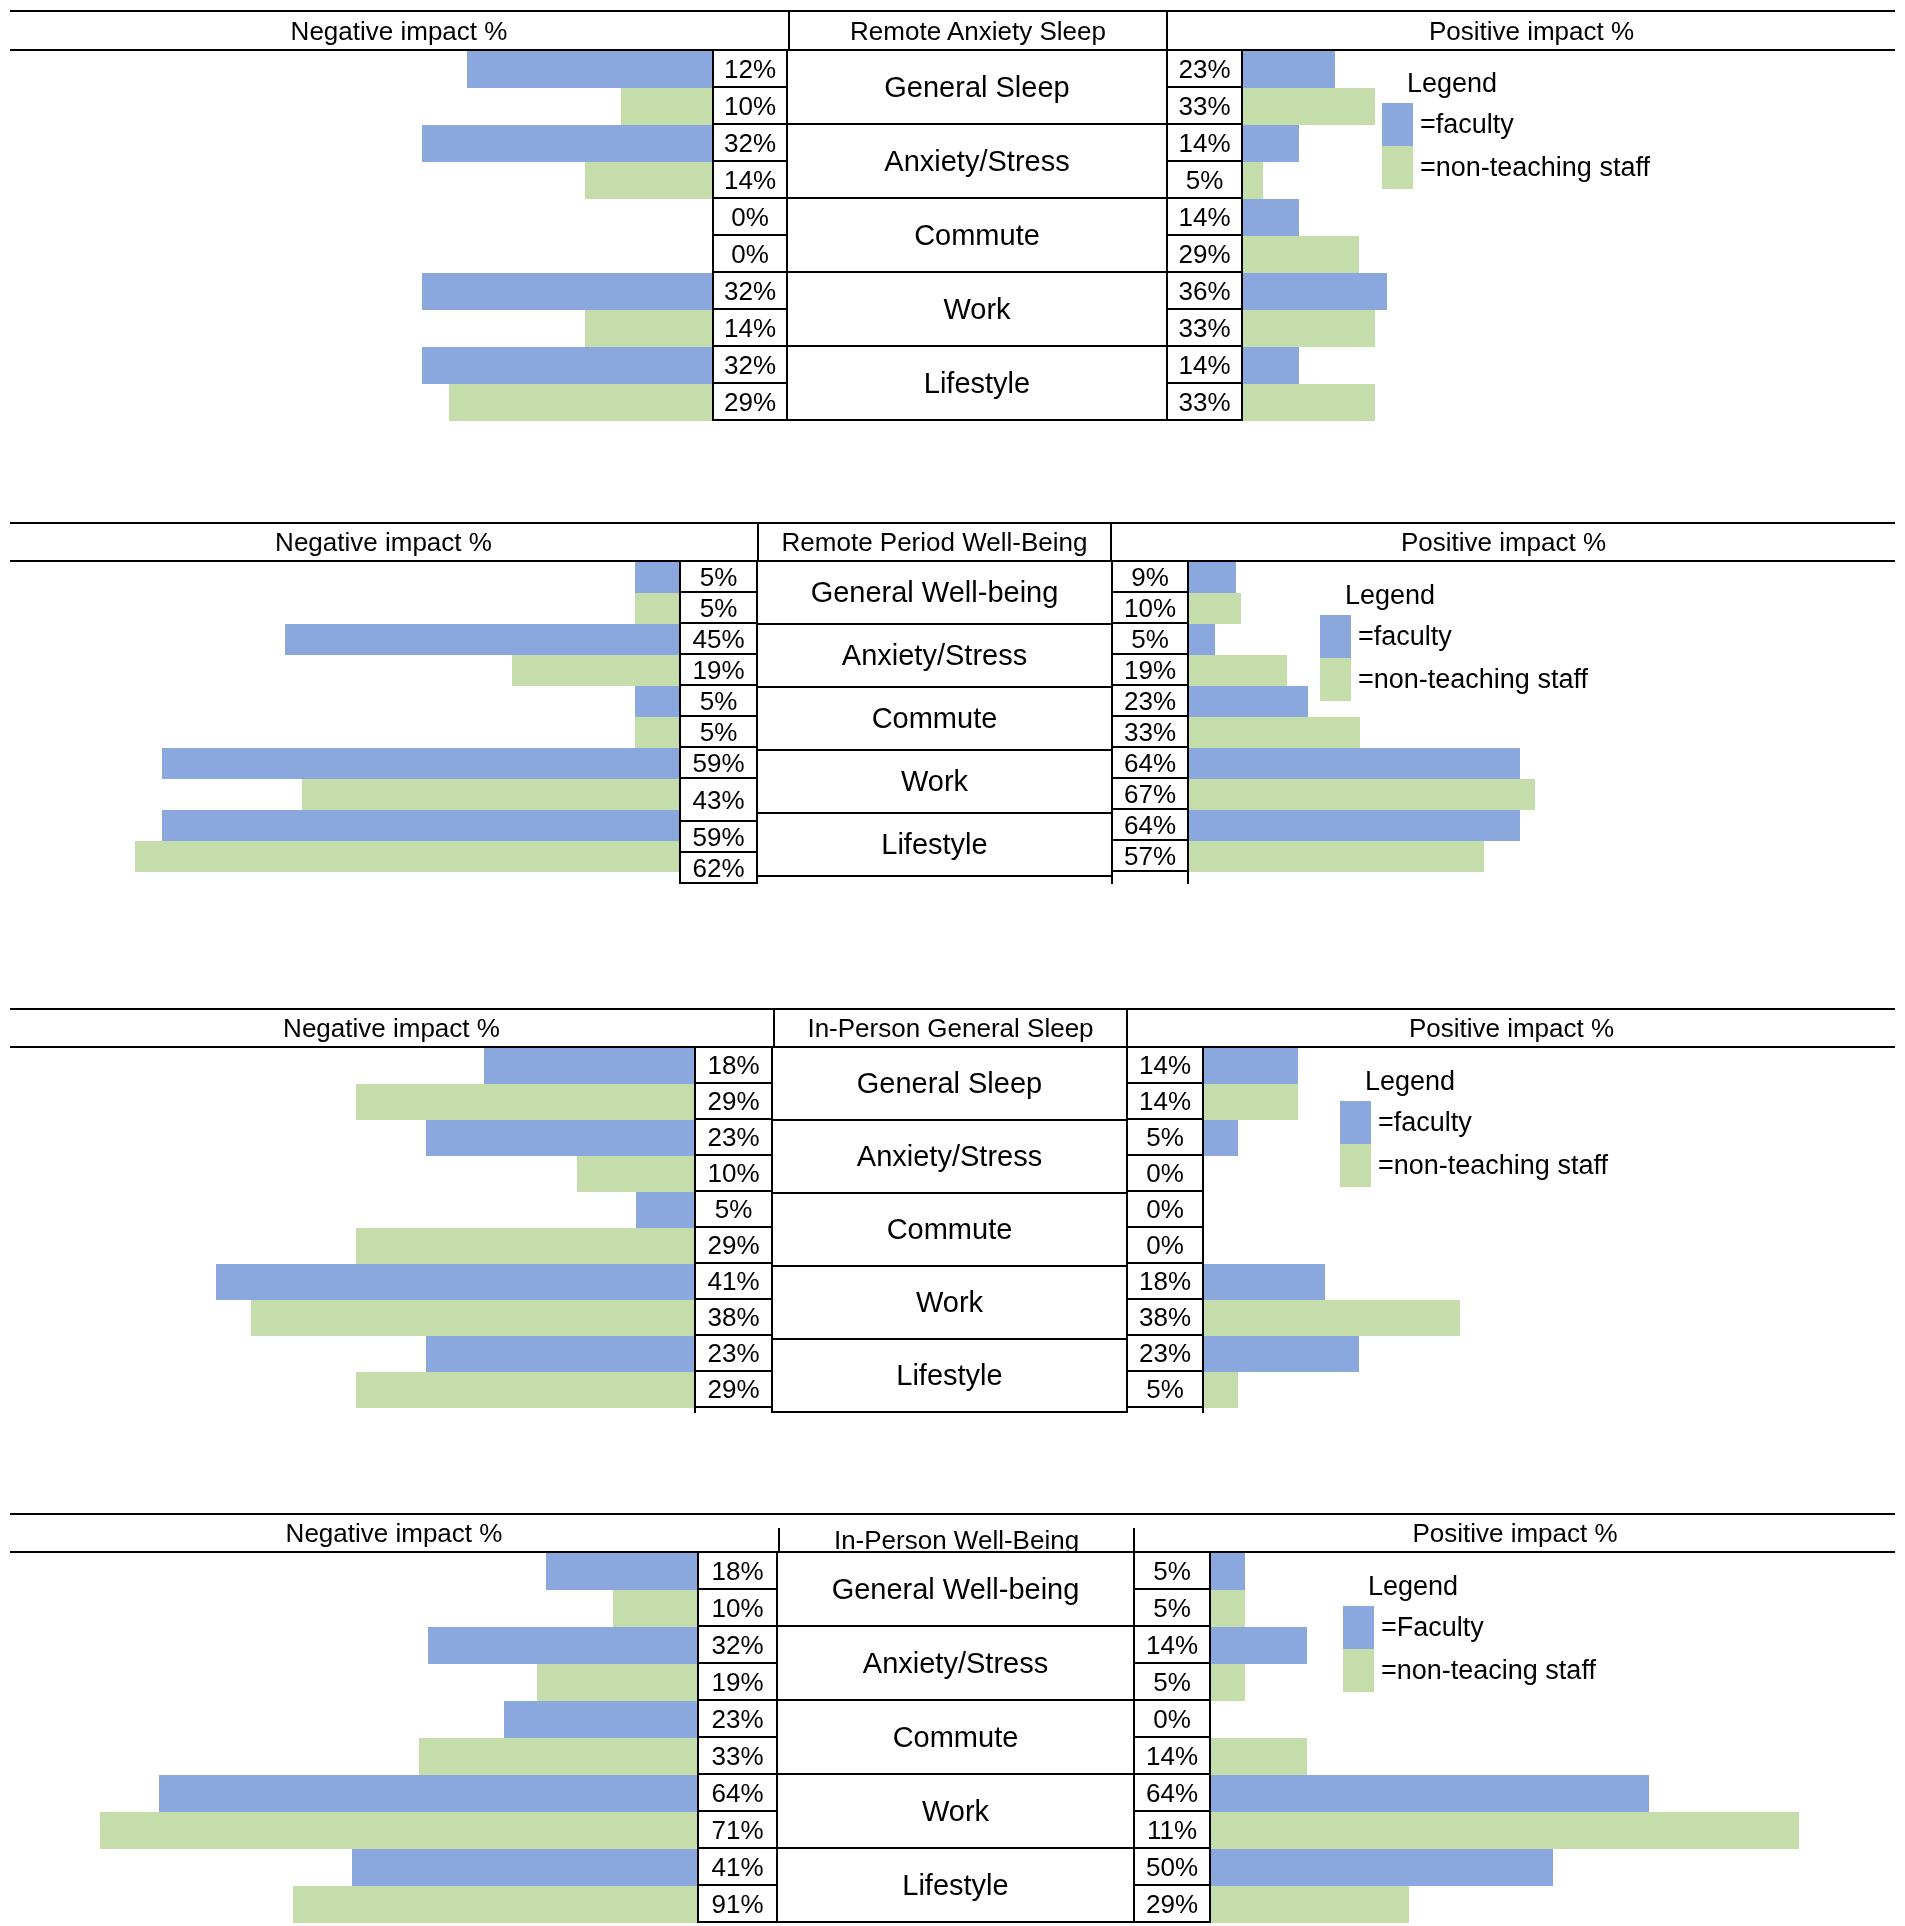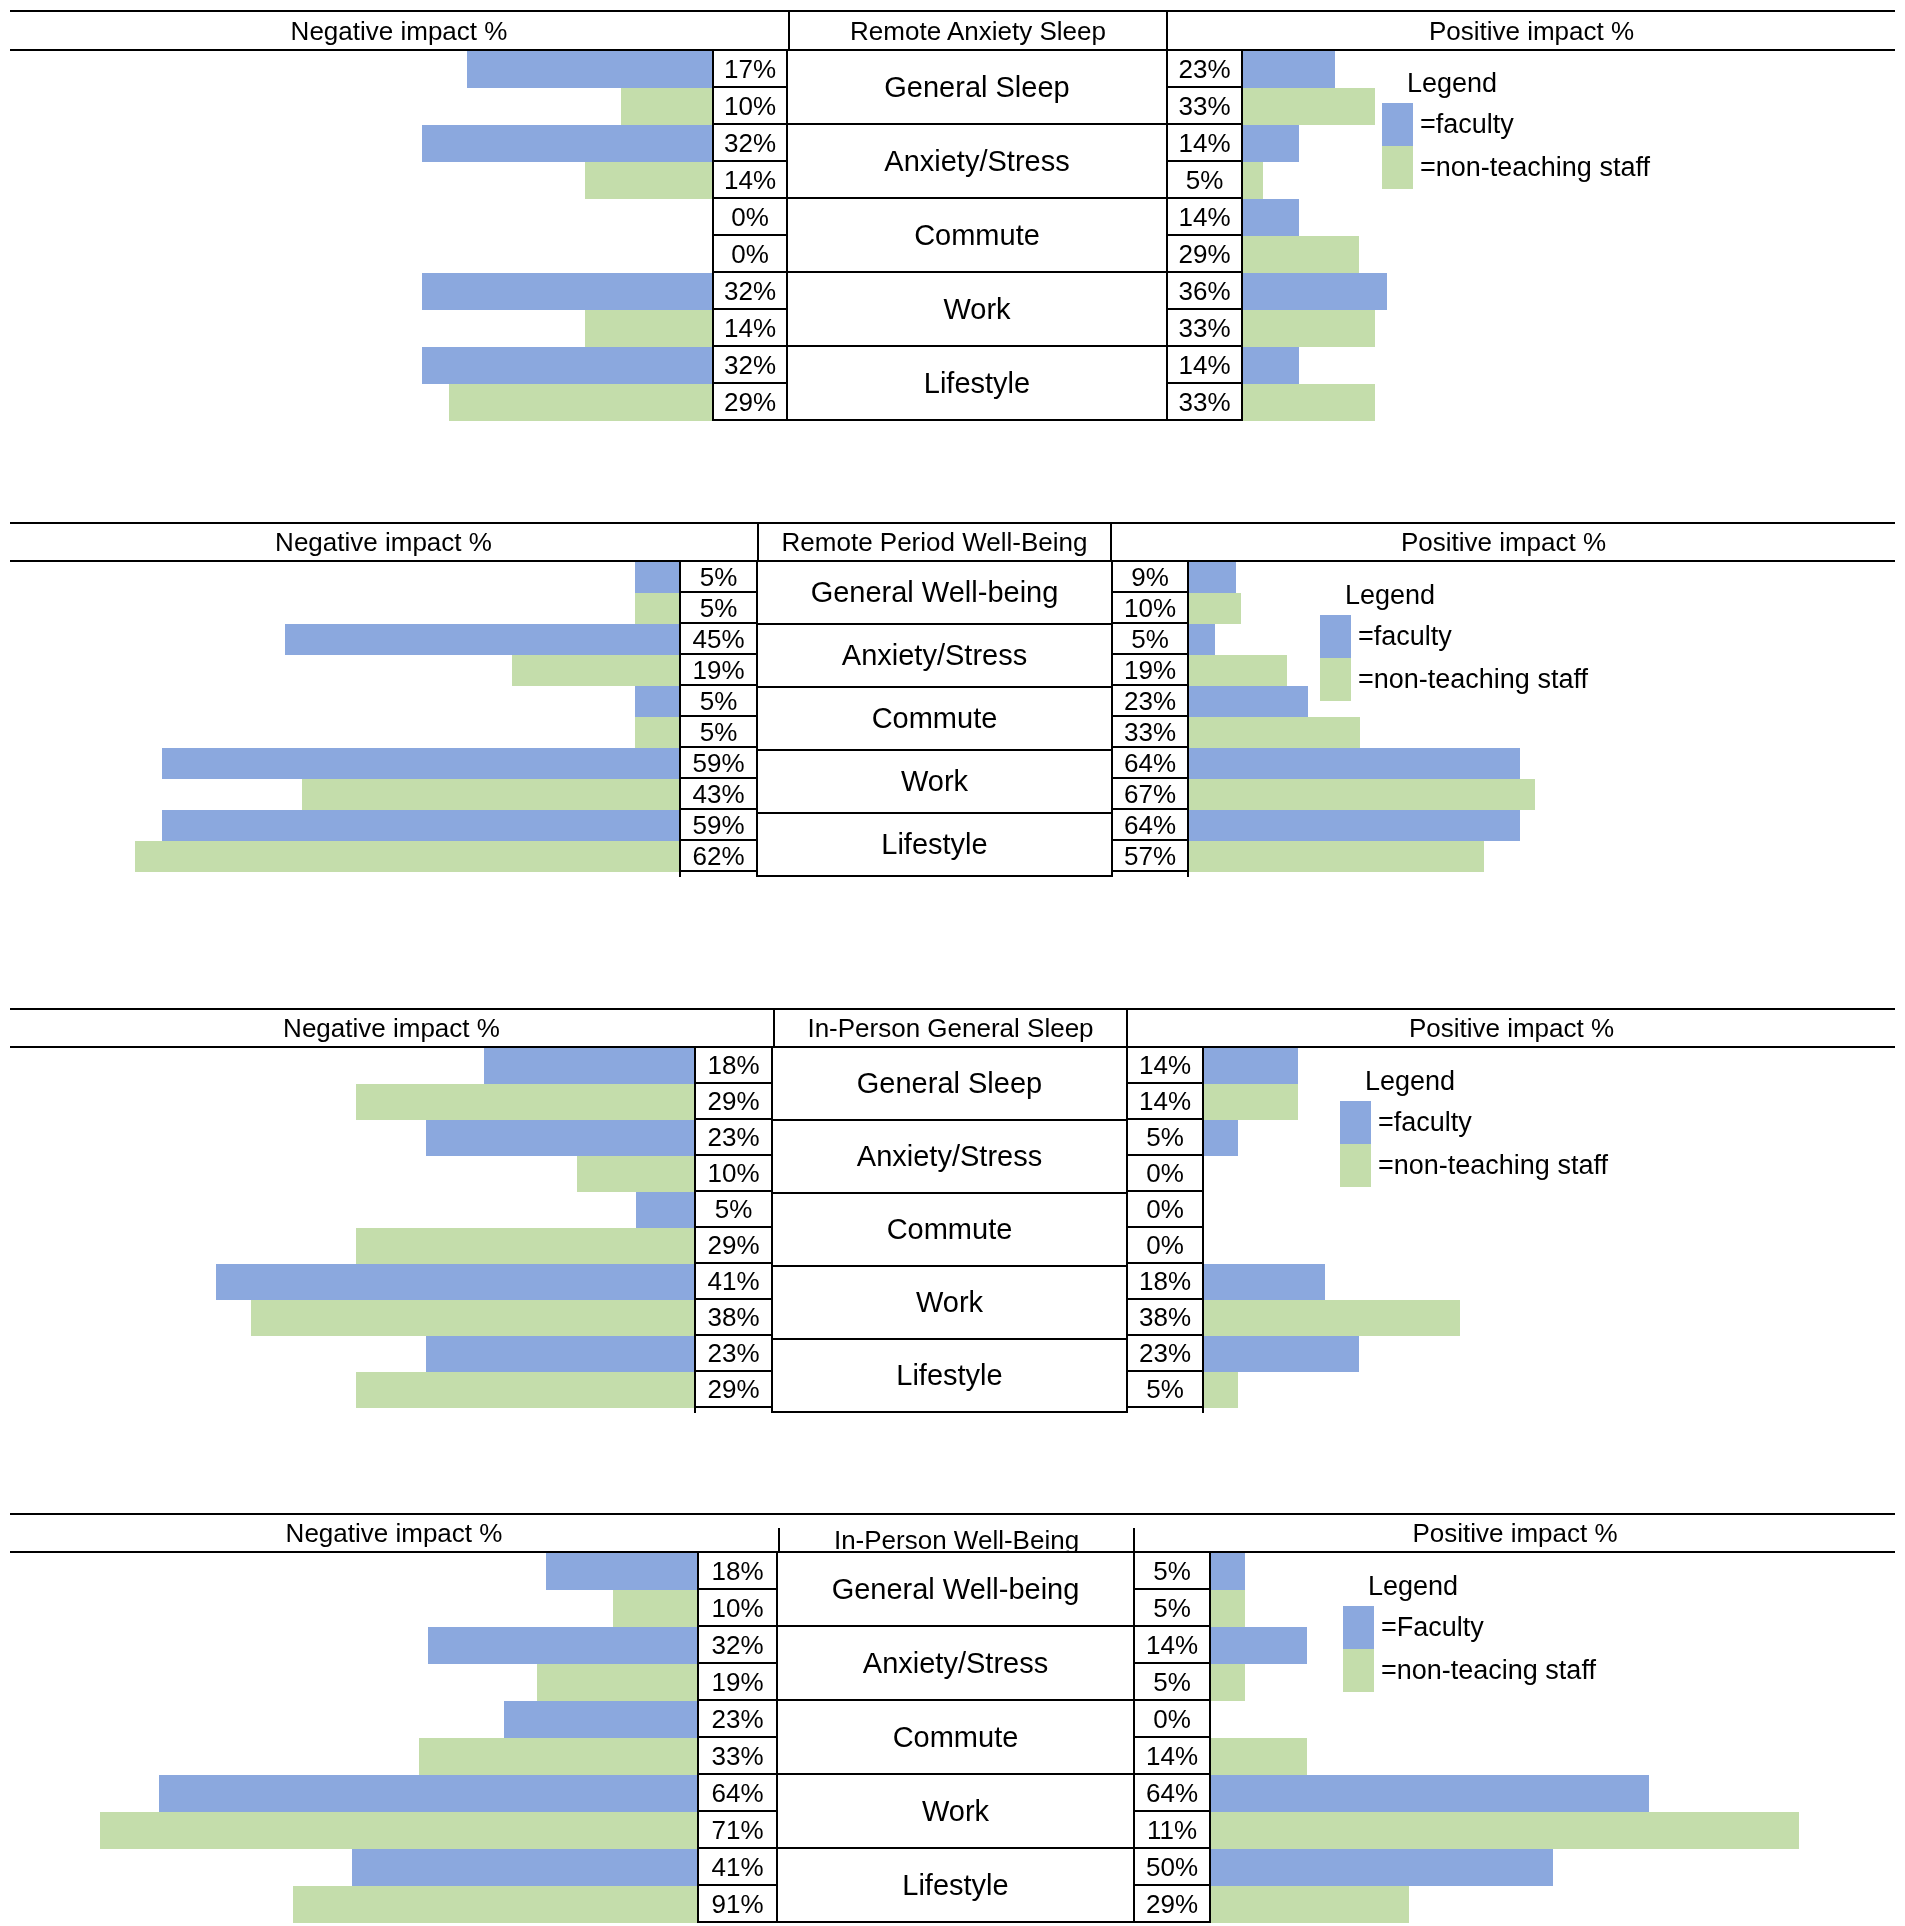--- a/index.html
+++ b/index.html
@@ -109,21 +109,21 @@
             <div class="bar neg" style="width: 127px; background: rgb(196, 221, 171);"></div>
           </div>
           <div class="barrow" style="height: 37px;">
             <div class="bar neg" style="width: 290px; background: rgb(139, 168, 222);"></div>
           </div>
           <div class="barrow" style="height: 37px;">
             <div class="bar neg" style="width: 263px; background: rgb(196, 221, 171);"></div>
           </div>
         </div>
         <div class="col-negval" style="width: 76px;">
-          <div class="vcell" style="height: 37px;">17%</div>
+          <div class="vcell" style="height: 37px;">12%</div>
           <div class="vcell" style="height: 37px;">10%</div>
           <div class="vcell" style="height: 37px;">32%</div>
           <div class="vcell" style="height: 37px;">14%</div>
           <div class="vcell" style="height: 37px;">0%</div>
           <div class="vcell" style="height: 37px;">0%</div>
           <div class="vcell" style="height: 37px;">32%</div>
           <div class="vcell" style="height: 37px;">14%</div>
           <div class="vcell" style="height: 37px;">32%</div>
           <div class="vcell" style="height: 37px;">29%</div>
         </div>
@@ -233,21 +233,21 @@
           </div>
         </div>
         <div class="col-negval" style="width: 79px;">
           <div class="vcell" style="height: 31px;">5%</div>
           <div class="vcell" style="height: 31px;">5%</div>
           <div class="vcell" style="height: 31px;">45%</div>
           <div class="vcell" style="height: 31px;">19%</div>
           <div class="vcell" style="height: 31px;">5%</div>
           <div class="vcell" style="height: 31px;">5%</div>
           <div class="vcell" style="height: 31px;">59%</div>
-          <div class="vcell" style="height: 31px;">43%</div>
+          <div class="vcell" style="height: 43px;">43%</div>
           <div class="vcell" style="height: 31px;">59%</div>
           <div class="vcell" style="height: 31px;">62%</div>
         </div>
         <div class="col-cat" style="width: 355px;">
           <div class="catcell" style="height: 63px;">General Well-being</div>
           <div class="catcell" style="height: 63px;">Anxiety/Stress</div>
           <div class="catcell" style="height: 63px;">Commute</div>
           <div class="catcell" style="height: 63px;">Work</div>
           <div class="catcell" style="height: 63px;">Lifestyle</div>
         </div>

